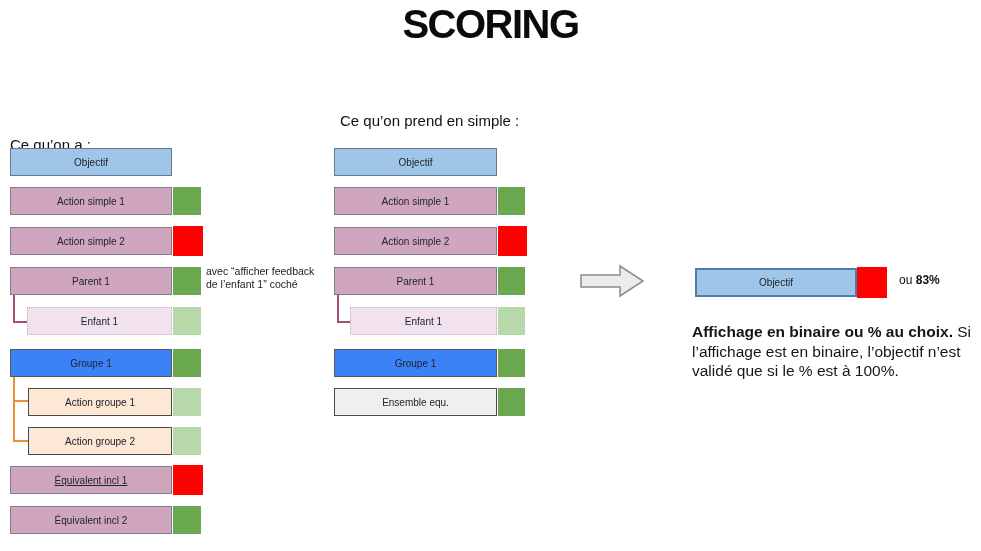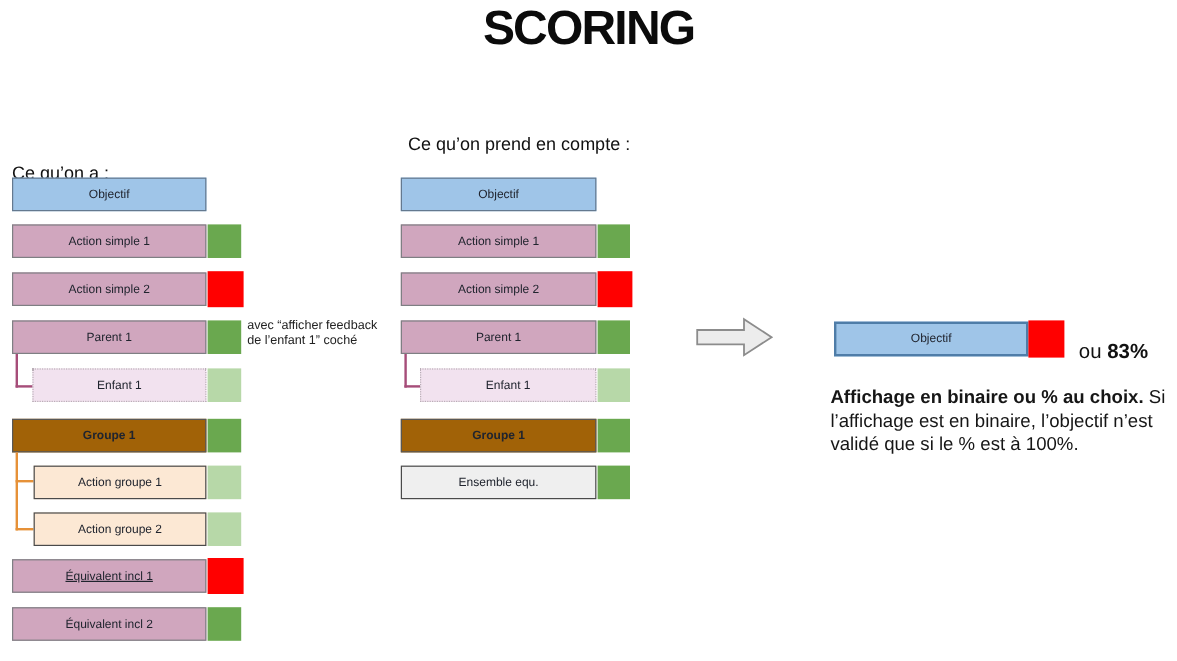--- a/index.html
+++ b/index.html
@@ -10,51 +10,51 @@
          font-size:40px;font-weight:800;letter-spacing:-1.5px;color:#0b0b0b;}
   .subtitle{position:absolute;left:10px;top:80px;font-size:16px;font-weight:700;
             letter-spacing:-0.2px;color:#0b0b0b;white-space:nowrap;}
   .colhead{position:absolute;font-size:15px;color:#111;white-space:nowrap;}
 
   .bx{position:absolute;height:28px;box-sizing:border-box;border:1.5px solid #7e7f83;
       display:flex;align-items:center;justify-content:center;font-size:10px;color:#20242e;}
   .bx.obj{background:#9fc5e8;border-color:#64798f;}
   .bx.act{background:#d0a6be;border-color:#7e7f83;}
   .bx.child{background:#f2e2ef;border:1.6px dotted #b9aeb6;}
-  .bx.grp{background:#a16207;border-color:#585858;font-weight:bold;}
+  .bx.grp{background:#3b82f6;border-color:#585858;}
   .bx.gact{background:#fce8d4;border-color:#4a4a4a;}
   .bx.ens{background:#efefef;border-color:#4a4a4a;}
 
   .sq{position:absolute;width:28px;height:28px;}
   .sq.g{background:#6aa84f;}
   .sq.lg{background:#b7d8a8;}
   .sq.r{background:#ff0000;}
 
   .elbow{position:absolute;border-left:2px solid #a64d79;border-bottom:2px solid #a64d79;}
   .oline{position:absolute;background:#e69138;}
 
   .note-small{position:absolute;left:206px;top:265px;width:112px;
               font-size:10.5px;line-height:13px;color:#222;}
 
-  .result-text{position:absolute;left:899px;top:283px;font-size:17px;color:#111;white-space:nowrap;}
+  .result-text{position:absolute;left:899px;top:273px;font-size:12px;color:#111;white-space:nowrap;}
   .result-text .pct{font-weight:800;}
   .result-note{position:absolute;left:692px;top:322px;width:298px;font-size:15.5px;
                line-height:19.5px;color:#161616;}
   .result-note .b{font-weight:800;}
   .arrow{position:absolute;left:580px;top:264px;}
 </style>
 </head>
 <body>
 
 <div id="page">
 
   <div class="title">SCORING</div>
 
   <div class="colhead" style="left:10px;top:112px;margin-top:24px;">Ce qu’on a :</div>
-  <div class="colhead" style="left:340px;top:112px;">Ce qu’on prend en compte :</div>
+  <div class="colhead" style="left:340px;top:112px;">Ce qu’on prend en simple :</div>
 
   <div class="bx obj" style="left:10px;top:148px;width:162px;">Objectif</div>
 
   <div class="bx act" style="left:10px;top:187px;width:162px;">Action simple 1</div>
   <div class="sq g" style="left:173px;top:187px;"></div>
 
   <div class="bx act" style="left:10px;top:227px;width:162px;">Action simple 2</div>
   <div class="sq r" style="left:173px;top:226px;width:30px;height:30px;"></div>
 
   <div class="bx act" style="left:10px;top:267px;width:162px;">Parent 1</div>

